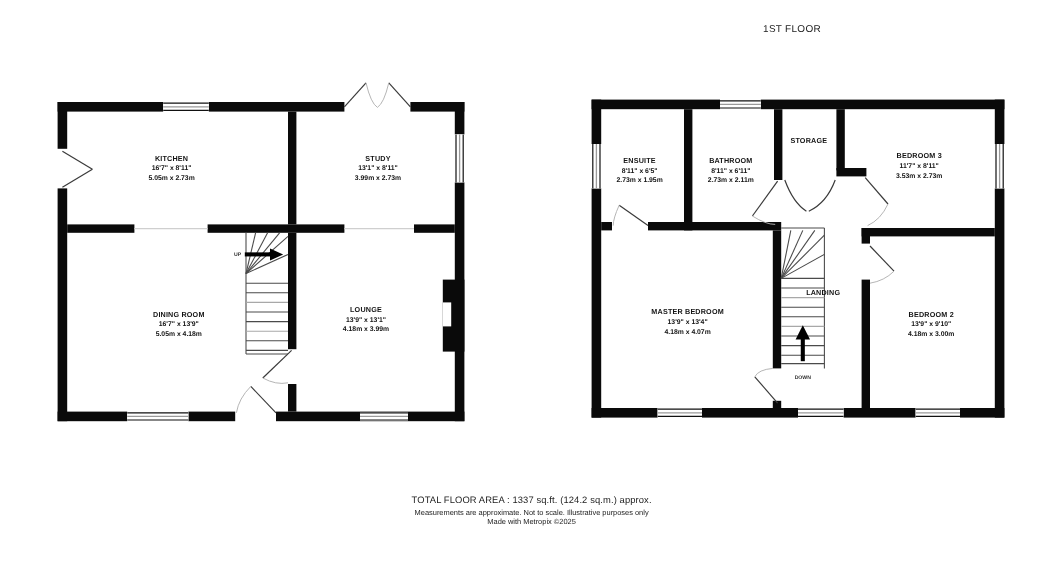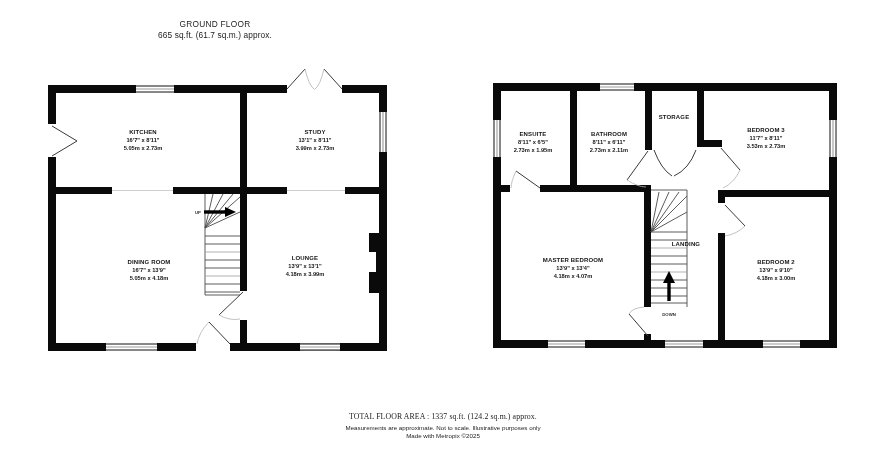--- a/index.html
+++ b/index.html
@@ -1,21 +1,21 @@
 <!DOCTYPE html>
 <html><head>
 <meta charset="utf-8">
 <style>
   html,body{margin:0;padding:0;background:#ffffff;}
   .page{position:relative;width:886px;height:471px;background:#ffffff;overflow:hidden;
         font-family:"Liberation Sans",sans-serif;}
   .overlay-text{position:absolute;text-align:center;color:#1c1c1c;}
   .plan-title .t1{font-size:8.3px;line-height:10.5px;letter-spacing:.25px;}
   .plan-title .t2{font-size:8.3px;line-height:10.5px;letter-spacing:.1px;}
-  .footer-total{font-size:7.8px;line-height:9px;margin-bottom:3px;letter-spacing:.1px;font-family:Liberation Serif, serif;}
+  .footer-total{font-size:7.8px;line-height:9px;margin-bottom:3px;letter-spacing:.1px;}
   .footer-small{font-size:6.2px;line-height:7.6px;color:#222;}
   svg{position:absolute;left:0;top:0;}
   svg text{font-family:"Liberation Sans",sans-serif;fill:#141414;}
   .room-name{font-size:6px;font-weight:bold;letter-spacing:.15px;}
   .room-dims{font-size:5.7px;font-weight:bold;}
   .tiny-label{font-size:4.3px;font-weight:bold;fill:#2e2e2e;}
   .wall{fill:#0a0a0a;}
   .win-frame{stroke:#111;stroke-width:1;}
   .win-mid{stroke:#9a9a9a;stroke-width:1.1;}
   .stair{stroke:#4a4a4a;stroke-width:.9;fill:none;}
@@ -24,25 +24,22 @@
   .arc{stroke:#b2b2b2;stroke-width:.8;fill:none;}
   .open-line{stroke:#cfcfcf;stroke-width:1.2;}
   .arrow-shaft{stroke:#000;stroke-width:3.4;}
   .arrow-head{fill:#000;}
 </style>
 </head>
 <body>
 
 <div class="page">
 
-  <div class="overlay-text plan-title" style="left:45px;top:19px;width:340px;">
-    <div class="t1">GROUND FLOOR</div>
-    <div class="t2">665 sq.ft. (61.7 sq.m.) approx.</div>
-  </div>
   <div class="overlay-text plan-title" style="left:495px;top:19px;width:330px;">
+    <div class="t1">1ST FLOOR</div>
   </div>
 
   <svg width="886" height="471" viewBox="0 0 886 471">
 
     <g>
       <g>
         <rect class="wall" x="48" y="85" width="88" height="8"></rect>
         <rect class="wall" x="174" y="85" width="113" height="8"></rect>
         <rect class="wall" x="342" y="85" width="45" height="8"></rect>
         <rect class="wall" x="48" y="85" width="8" height="39"></rect>

